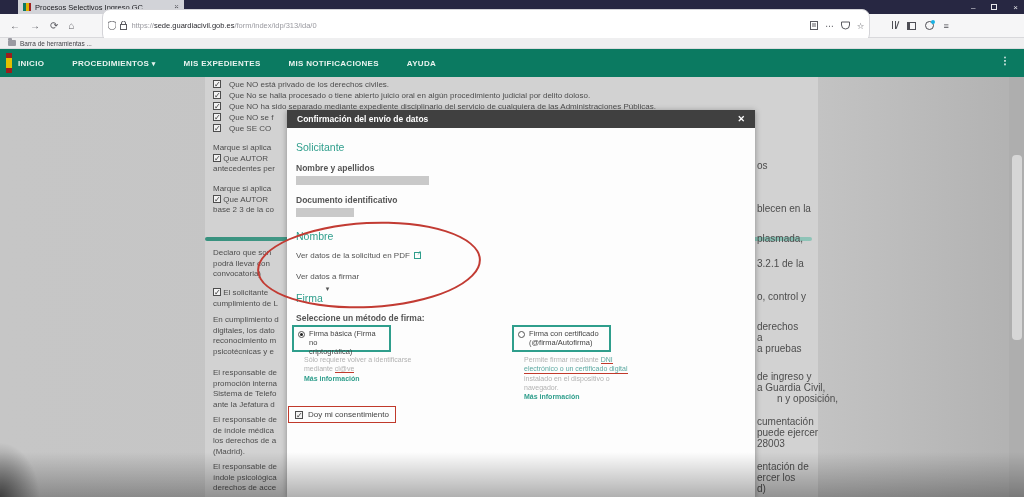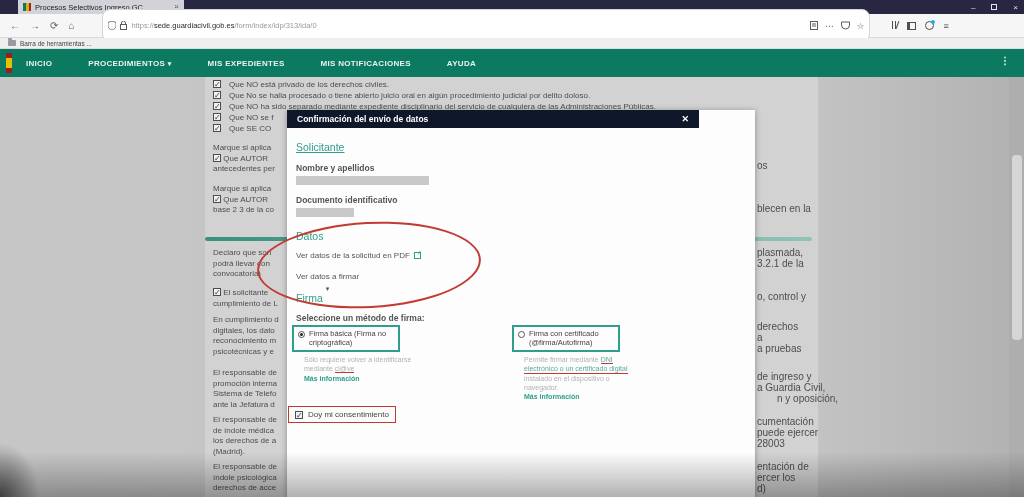--- a/index.html
+++ b/index.html
@@ -33,51 +33,51 @@
 
   .bookmarks { position:absolute; left:0; top:38px; width:1024px; height:11px; background:#efeff0; border-bottom:1px solid #dcdcdf; display:flex; align-items:center; padding-left:8px; gap:4px; }
   .folder { width:8px; height:6px; background:#9a9aa2; border-radius:1px; position:relative; }
   .folder::before { content:""; position:absolute; left:0; top:-2px; width:4px; height:2px; background:#9a9aa2; border-radius:1px 1px 0 0; }
   .bm-label { font-size:6.5px; color:#3f3f45; }
 
   
   .navbar { position:absolute; left:0; top:49px; width:1024px; height:28px; background:#0b7a61; display:flex; align-items:center; }
   .flag { position:absolute; left:6px; top:4px; width:6px; height:20px; background:linear-gradient(180deg,#9c1d1d 25%, #e3c000 25%, #e3c000 75%, #9c1d1d 75%); }
   .brand { margin-left:18px; color:#ffffff; font-size:17px; font-weight:bold; letter-spacing:0.5px; white-space:nowrap; }
-  .navitems { display:flex; gap:36px; margin-left:26px; }
+  .navitems { display:flex; gap:28px; margin-left:18px; }
   .navitem { color:#e8f3ef; font-size:8px; font-weight:bold; letter-spacing:0.3px; white-space:nowrap; }
   .caret { font-size:7px; }
   .kebab { position:absolute; right:14px; top:7px; color:#e8f3ef; font-size:10px; font-weight:bold; line-height:1; }
 
   
   .page { position:absolute; left:0; top:77px; width:1024px; height:420px; background:linear-gradient(90deg,#c6c6c6 0%, #c3c3c3 80%, #b3b3b3 98%); overflow:hidden; }
   .content { position:absolute; left:205px; top:0; width:613px; height:420px; background:#d2d2d2; }
   .bgtext { font-size:8px; color:#4d4d4d; line-height:10.5px; white-space:nowrap; }
   .chkline { position:absolute; left:8px; display:flex; gap:8px; align-items:flex-start; }
   .chk { display:inline-block; width:8px; height:8px; border:1px solid #4d4d4d; background:#f2f2f2; font-size:8px; line-height:7px; text-align:center; color:#333; flex:0 0 auto; }
   .lgroup { position:absolute; left:8px; width:82px; }
   .lgroup .bgtext { overflow:hidden; }
   .divider { position:absolute; left:0; top:160px; width:607px; height:4px; background:linear-gradient(90deg,#37917e,#8fc4b8); border-radius:2px; }
   .rfrag { position:absolute; font-size:10px; color:#4d4d4d; white-space:nowrap; }
   .scrollbar { position:absolute; right:0; top:0; width:15px; height:420px; background:#aeaeae; }
   .thumb { position:absolute; right:2px; top:78px; width:10px; height:185px; background:#d6d6d6; border-radius:4px; }
 
   
   .modal { position:absolute; left:287px; top:33px; width:468px; height:387px; background:#fdfdfd; box-shadow:0 1px 6px rgba(0,0,0,0.35); }
-  .modal-header { position:absolute; left:0; top:0; width:412px; height:18px; background:#0f172a; display:flex; align-items:center; padding:0 10px; }
+  .modal-header { position:absolute; left:0; top:0; width:468px; height:18px; background:#404040; display:flex; align-items:center; padding:0 10px; }
   .modal-title { color:#ffffff; font-size:8.5px; font-weight:bold; flex:1; }
   .modal-close { color:#ffffff; font-size:9px; font-weight:bold; line-height:1; }
   .m-abs { position:absolute; }
   .heading { color:#2f9e8c; font-size:10.5px; }
   .blabel { color:#555555; font-size:8.5px; font-weight:bold; }
   .redacted { background:#c9c9c9; height:9px; }
   .mlink { color:#555555; font-size:8px; display:flex; align-items:center; gap:4px; }
   .ext-ic { display:inline-block; width:7px; height:7px; border:1px solid #2f9e8c; position:relative; }
   .ext-ic::after { content:"↗"; position:absolute; right:-2px; top:-4px; font-size:6px; color:#2f9e8c; }
-  .radio-box { position:absolute; border:2px solid #2f9e8c; width:108px; height:27px; padding:2px 4px; display:flex; gap:4px; }
+  .radio-box { position:absolute; border:2px solid #2f9e8c; width:99px; height:27px; padding:2px 4px; display:flex; gap:4px; }
   .radio { width:7px; height:7px; border:1px solid #555; border-radius:50%; margin-top:2px; position:relative; flex:0 0 auto; background:#fff; }
   .radio.sel::after { content:""; position:absolute; left:1px; top:1px; width:3px; height:3px; border-radius:50%; background:#222; }
   .radio-label { font-size:7.5px; color:#444; line-height:9px; }
   .helper { font-size:7px; color:#b2b2b2; line-height:9px; }
   .helper .lnk { color:#59a8a0; }
   .runder { border-bottom:1.5px solid #c0392b; }
   .moreinfo { color:#2f9e8c; font-size:7px; font-weight:bold; }
   .consent-rect { position:absolute; border:1.5px solid #c0392b; display:flex; align-items:center; gap:5px; padding:3px 6px; }
   .consent-label { font-size:8px; color:#444; white-space:nowrap; }
   .red-ellipse { position:absolute; border:2.5px solid #c23b33; border-radius:50%; transform:rotate(-3deg); }
@@ -223,21 +223,21 @@
         <div class="bgtext">(Madrid).</div>
       </div>
       <div class="lgroup" style="top:385px;">
         <div class="bgtext">El responsable de</div>
         <div class="bgtext">índole psicológica</div>
         <div class="bgtext">derechos de acce</div>
       </div>
 
       <div class="rfrag" style="left:552px; top:83px;">os</div>
       <div class="rfrag" style="left:552px; top:126px;">blecen en la</div>
-      <div class="rfrag" style="left:552px; top:170px;text-align:right;">plasmada,</div>
+      <div class="rfrag" style="left:552px; top:156px;text-align:right;">plasmada,</div>
       <div class="rfrag" style="left:552px; top:181px;">3.2.1 de la</div>
       <div class="rfrag" style="left:552px; top:214px;">o, control y</div>
       <div class="rfrag" style="left:552px; top:244px;">derechos</div>
       <div class="rfrag" style="left:552px; top:255px;">a</div>
       <div class="rfrag" style="left:552px; top:266px;">a pruebas</div>
       <div class="rfrag" style="left:552px; top:294px;">de ingreso y</div>
       <div class="rfrag" style="left:552px; top:305px;">a Guardia Civil,</div>
       <div class="rfrag" style="left:572px; top:316px;">n y oposición,</div>
       <div class="rfrag" style="left:552px; top:339px;">cumentación</div>
       <div class="rfrag" style="left:552px; top:350px;">puede ejercer</div>
@@ -250,27 +250,27 @@
     <div class="scrollbar">
       <div class="thumb"></div>
     </div>
 
     <div class="modal">
       <div class="modal-header">
         <span class="modal-title">Confirmación del envío de datos</span>
         <span class="modal-close">✕</span>
       </div>
 
-      <div class="m-abs heading" style="left:9px; top:31px;text-decoration:underline;">Solicitante</div>
+      <div class="m-abs heading" style="left:9px; top:31px;">Solicitante</div>
       <div class="m-abs blabel" style="left:9px; top:53px;">Nombre y apellidos</div>
       <div class="m-abs redacted" style="left:9px; top:66px; width:133px;"></div>
       <div class="m-abs blabel" style="left:9px; top:85px;">Documento identificativo</div>
       <div class="m-abs redacted" style="left:9px; top:98px; width:58px;"></div>
 
-      <div class="m-abs heading" style="left:9px; top:120px;">Datos</div>
+      <div class="m-abs heading" style="left:9px; top:120px;">Nombre</div>
       <div class="m-abs mlink" style="left:9px; top:141px;">
           <span>Ver datos de la solicitud en PDF</span>
           <span class="ext-ic"></span>
         </div>
       <div class="m-abs mlink" style="left:9px; top:162px;flex-direction:column;">
           <span>Ver datos a firmar</span> 
           <span class="caret">▾</span>
         </div>
 
       <div class="m-abs heading" style="left:9px; top:182px;">Firma</div>

